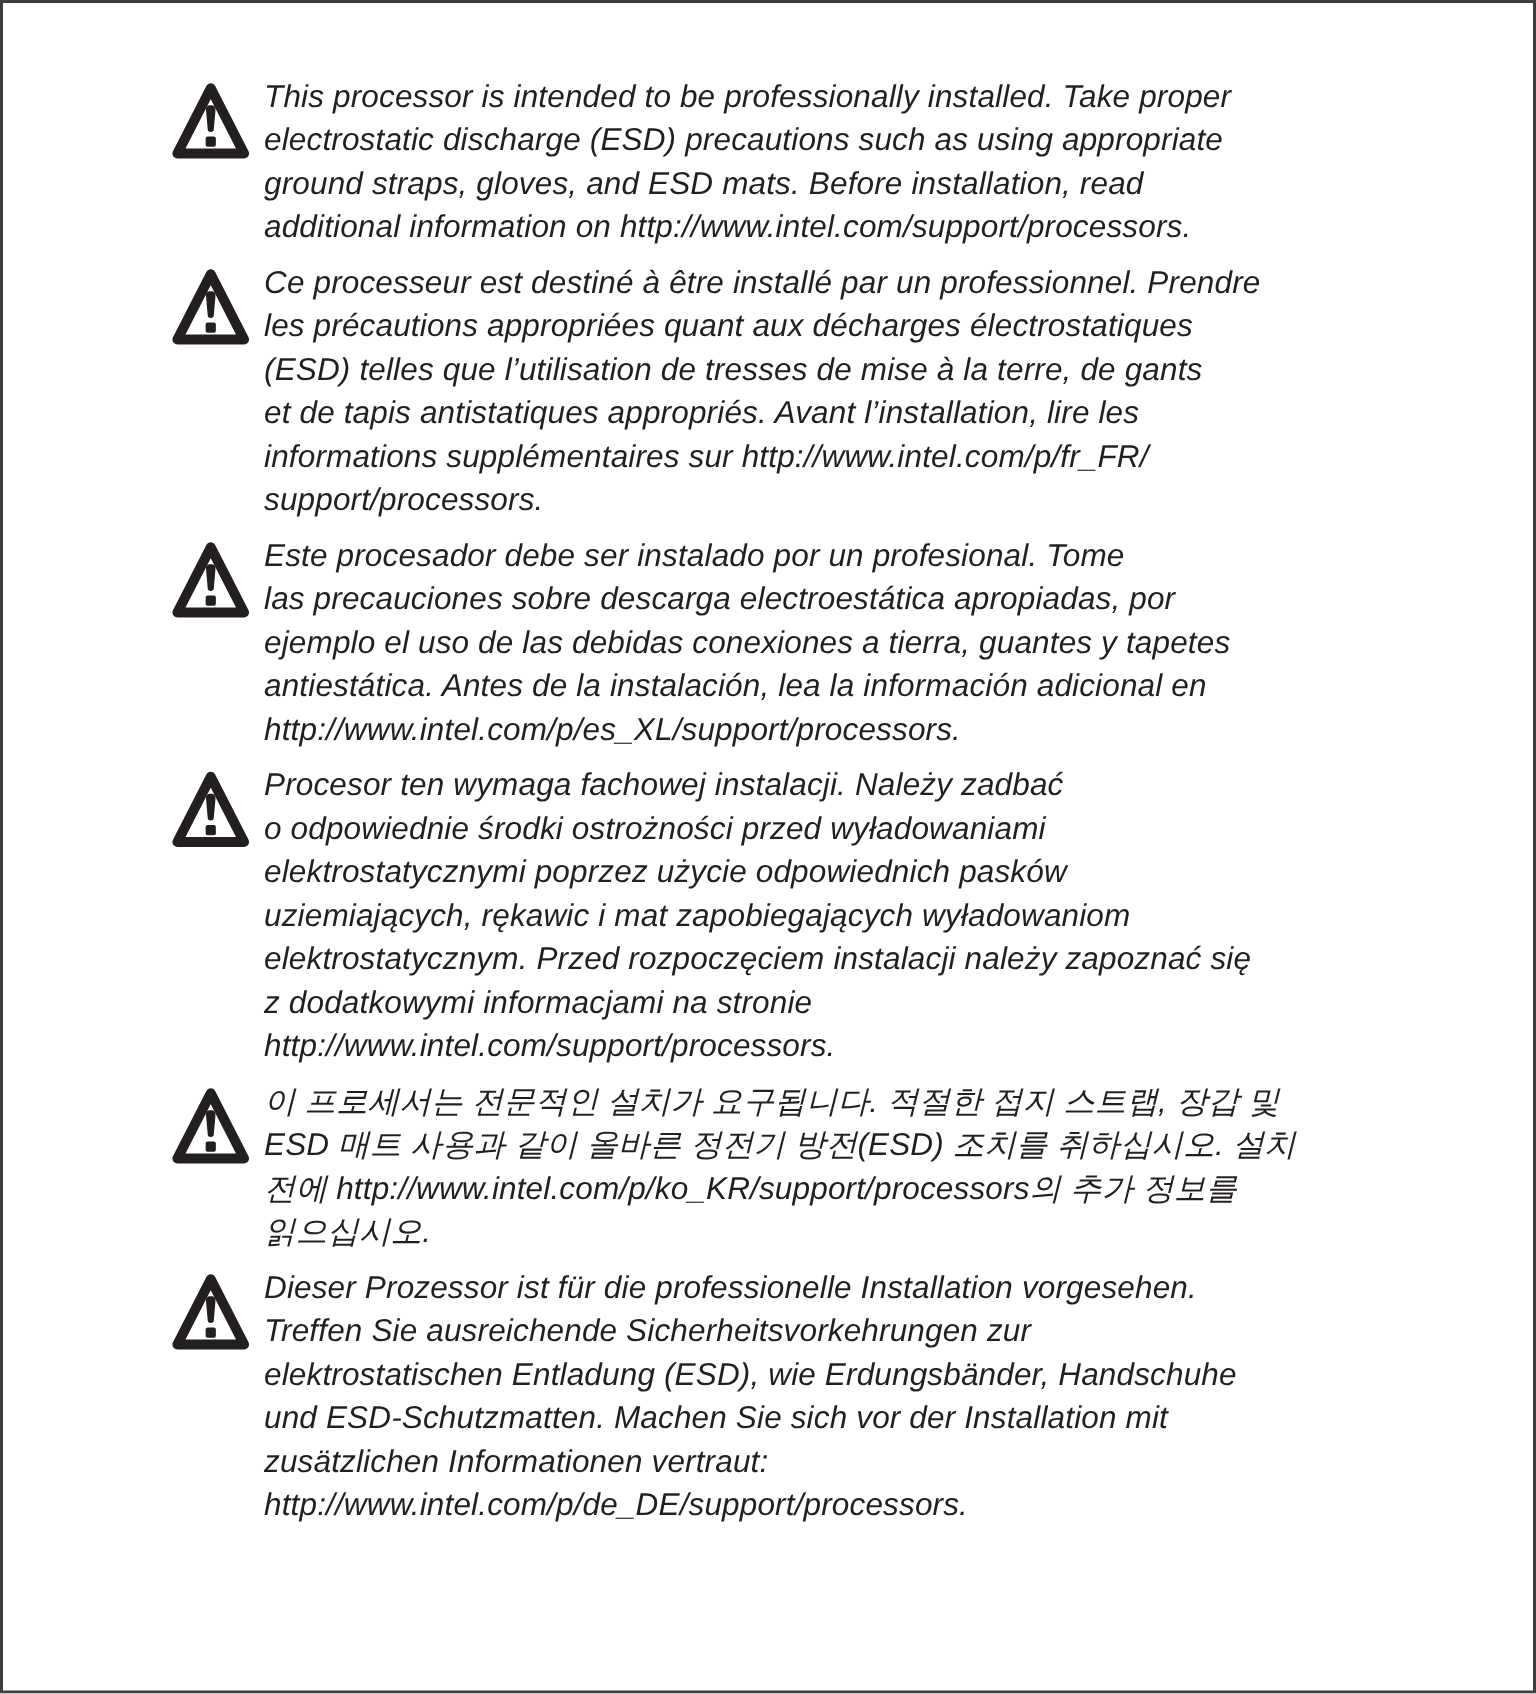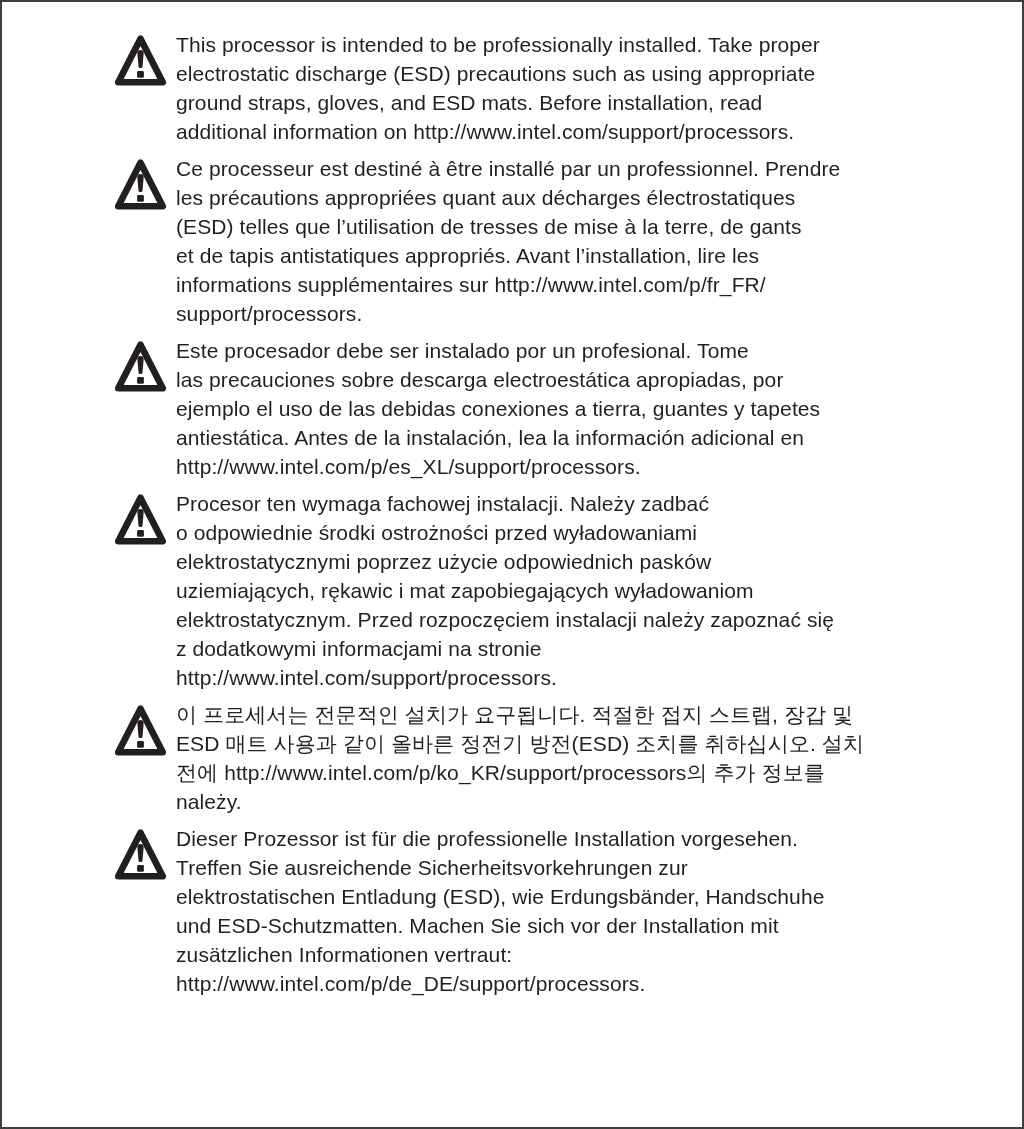--- a/index.html
+++ b/index.html
@@ -12,21 +12,22 @@
     width: 1024px;
     height: 1129px;
     box-sizing: border-box;
     background: #ffffff;
     border: 2px solid #3e3e40;
     overflow: hidden;
     font-family: "Liberation Sans", "DejaVu Sans", sans-serif;
     color: #231f20;
   }
   .content {
-    padding: 28px 56px 0 112px;
+    padding: 48px 56px 0 112px;
+    font-style: italic;
   }
   .notice {
     display: flex;
     align-items: flex-start;
     gap: 9px;
     margin: 0 0 8px 0;
   }
   .warn-icon {
     flex: 0 0 53px;
     width: 53px;
@@ -119,21 +120,21 @@
       <span class="warn-icon">
         <svg viewBox="0 0 56 58" aria-hidden="true">
           <path d="M28 5.5 L51.5 51.5 H4.5 Z" fill="none" stroke="#231f20" stroke-width="7" stroke-linejoin="round"></path>
           <path d="M28 17.5 c2.7 0 3.6 1.3 3.3 3.9 l-1.2 13.6 c-0.15 1.8 -4.05 1.8 -4.2 0 l-1.2 -13.6 c-0.3 -2.6 0.6 -3.9 3.3 -3.9 z" fill="#231f20"></path>
           <rect x="24.4" y="39.6" width="7.2" height="7.2" rx="1.4" fill="#231f20"></rect>
         </svg>
       </span>
       <p class="notice-text">이 프로세서는 전문적인 설치가 요구됩니다. 적절한 접지 스트랩, 장갑 및
 ESD 매트 사용과 같이 올바른 정전기 방전(ESD) 조치를 취하십시오. 설치
 전에 http://www.intel.com/p/ko_KR/support/processors의 추가 정보를
-należy.</p>
+읽으십시오.</p>
     </div>
 
     <div class="notice">
       <span class="warn-icon">
         <svg viewBox="0 0 56 58" aria-hidden="true">
           <path d="M28 5.5 L51.5 51.5 H4.5 Z" fill="none" stroke="#231f20" stroke-width="7" stroke-linejoin="round"></path>
           <path d="M28 17.5 c2.7 0 3.6 1.3 3.3 3.9 l-1.2 13.6 c-0.15 1.8 -4.05 1.8 -4.2 0 l-1.2 -13.6 c-0.3 -2.6 0.6 -3.9 3.3 -3.9 z" fill="#231f20"></path>
           <rect x="24.4" y="39.6" width="7.2" height="7.2" rx="1.4" fill="#231f20"></rect>
         </svg>
       </span>

